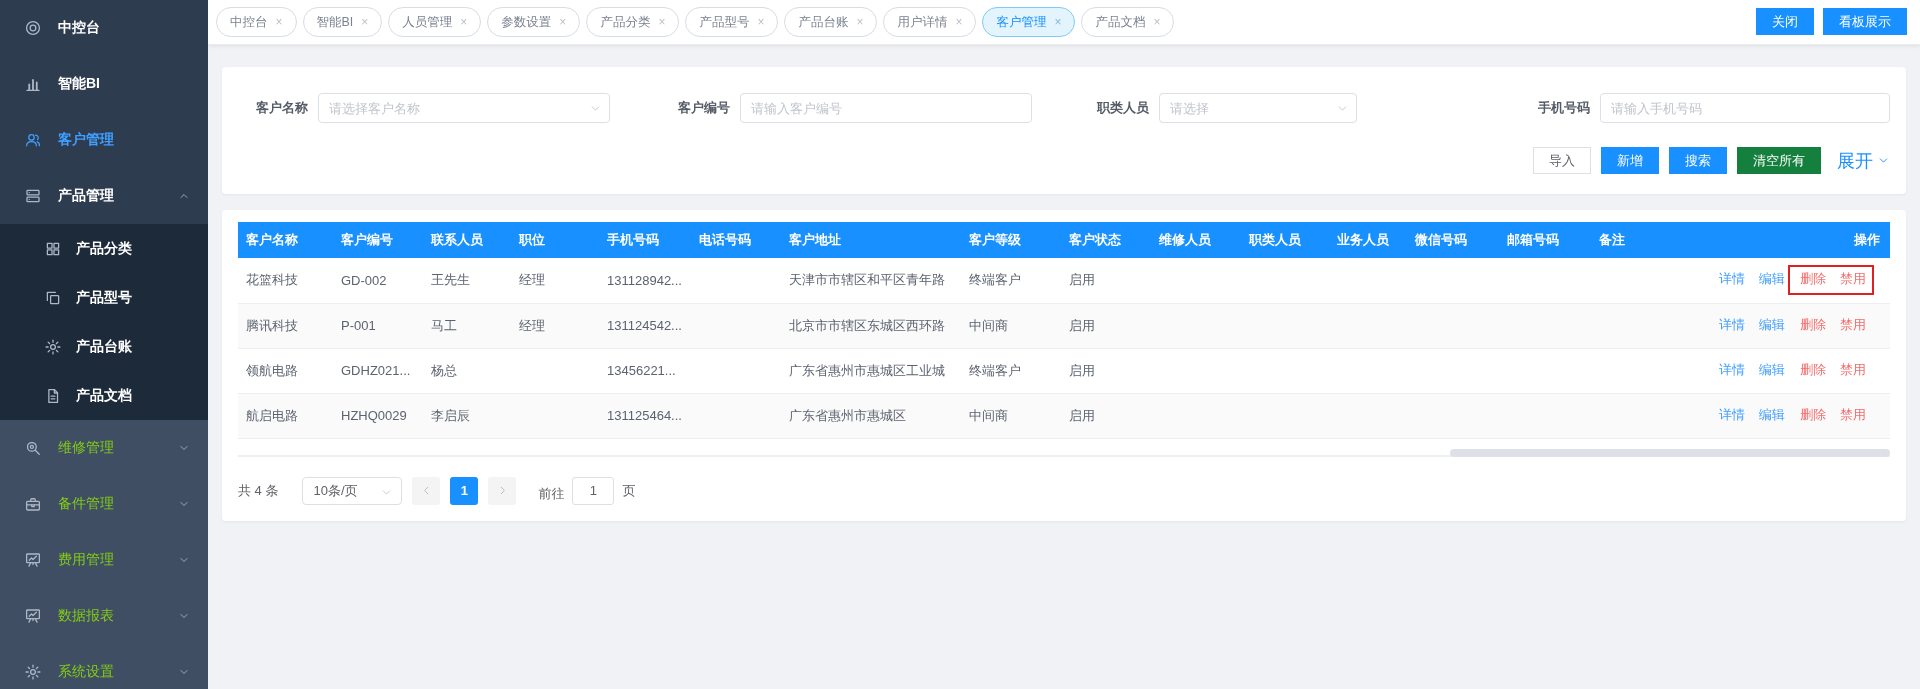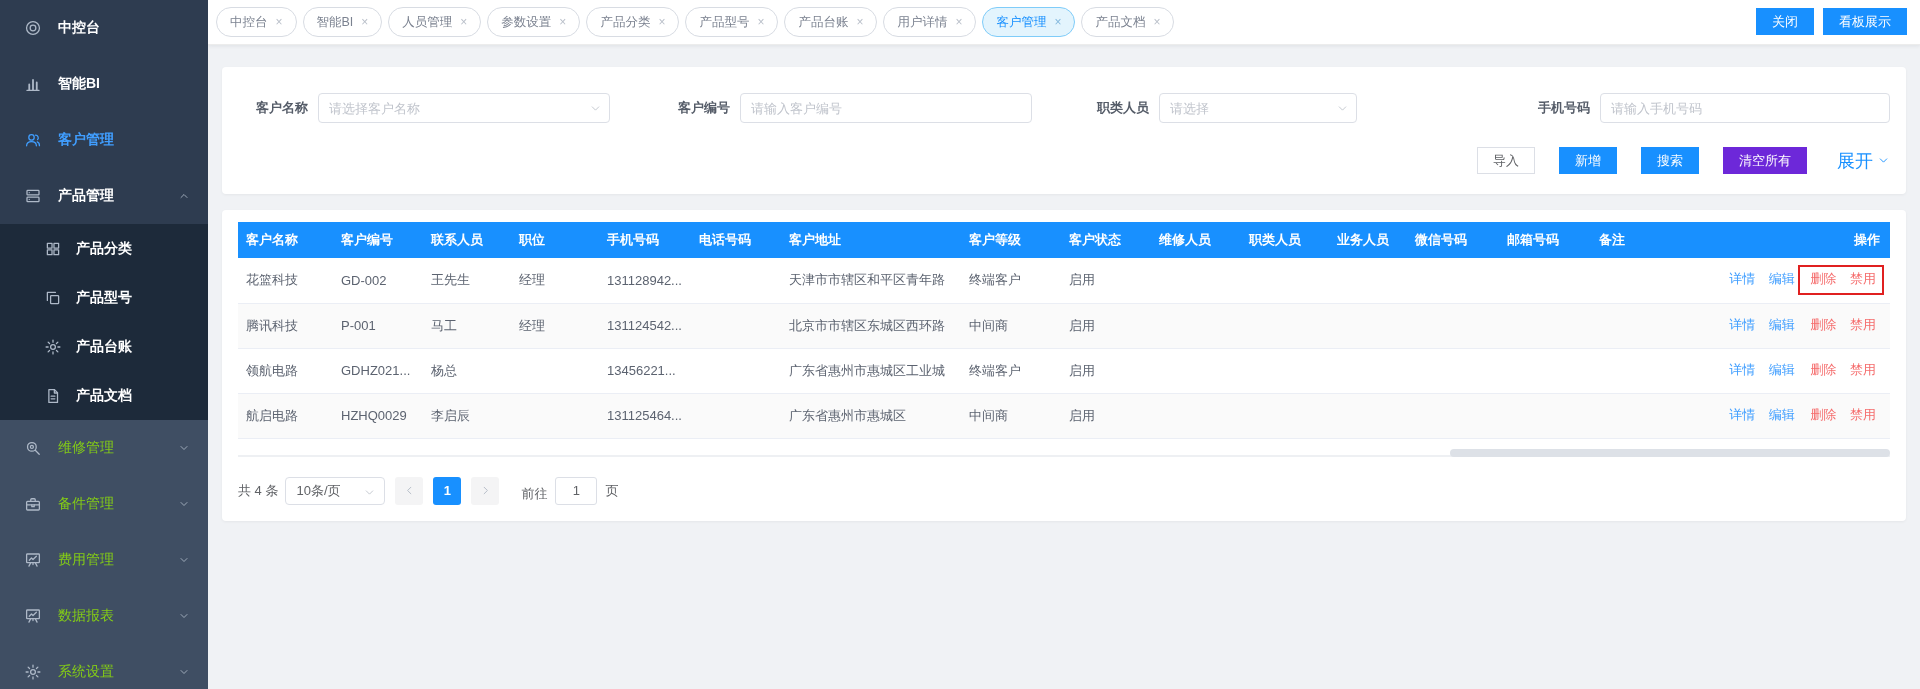--- a/index.html
+++ b/index.html
@@ -30,66 +30,66 @@
   .tab { display:inline-flex; align-items:center; height:30px; padding:0 13px; margin-right:6px;
     border:1px solid #d8dce3; border-radius:16px; background:#fff; color:#7b8290; font-size:12.5px; cursor:pointer; }
   .tab .tab-close { margin-left:8px; font-size:12px; color:#b9bfc9; line-height:1; }
   .tab.active { background:#e3f4fd; border-color:#7fccf9; color:#1890ff; }
   .tab.active .tab-close { color:#83b8dd; }
   .tabbar-actions { position:absolute; right:13px; top:8px; display:flex; gap:9px; }
   .btn { display:inline-flex; align-items:center; justify-content:center; height:27px; padding:0 15px;
     border-radius:0; border:1px solid transparent; font-size:13px; cursor:pointer; background:#fff; }
   .btn-primary { background:#1890ff; color:#fff; }
   .btn-plain { border-color:#dcdfe6; color:#606266; }
-  .btn-danger-soft { background:#6d28d9; color:#fff; }
+  .btn-danger-soft { background:#15803d; color:#fff; }
 
   .content { padding:22px 14px 0; }
   .card { background:#fff; border-radius:4px; box-shadow:0 1px 3px rgba(0,0,0,.05); }
 
   
   .card-filter { padding:26px 16px 20px; }
   .filter-row { display:flex; align-items:center; }
   .f-group { display:flex; align-items:center; }
   .f-label { width:70px; text-align:right; margin-right:10px; font-size:13px; color:#555c68; font-weight:700; white-space:nowrap; }
   .f-control { position:relative; height:30px; }
   .f-control input { width:100%; height:30px; border:1px solid #dcdfe6; border-radius:4px;
     padding:0 10px; font-size:13px; color:#606266; outline:none; }
   .f-control input::placeholder { color:#c0c4cc; }
   .f-control.is-select input { padding-right:28px; }
   .sel-arrow { position:absolute; right:8px; top:9px; width:13px; height:13px; color:#c0c4cc; pointer-events:none; }
   .sel-arrow svg { width:100%; height:100%; display:block; }
   .w292 { width:292px; } .w198 { width:198px; } .w290 { width:290px; }
   .g2 { margin-left:50px; } .g3 { margin-left:47px; } .g4 { margin-left:auto; }
-  .actions-row { display:flex; justify-content:flex-end; align-items:center; margin-top:24px; gap:24px; }
+  .actions-row { display:flex; justify-content:flex-end; align-items:center; margin-top:24px; gap:10px; }
   .expand-link { display:inline-flex; align-items:center; color:#1890ff; font-size:18px; margin-left:6px; cursor:pointer; }
   .expand-link .xchev { width:13px; height:13px; margin-left:4px; }
   .expand-link .xchev svg { width:100%; height:100%; display:block; }
 
   
   .card-table { margin-top:16px; padding:12px 16px 16px; }
   table { width:100%; table-layout:fixed; border-collapse:collapse; }
   thead th { background:#1890ff; color:#fff; font-size:13px; font-weight:700; text-align:left;
     height:36px; padding:0 8px; white-space:nowrap; overflow:hidden; }
   thead th.col-op { text-align:right; padding-right:10px; }
   tbody td { height:45px; padding:0 8px; font-size:13px; color:#5c6370; border-bottom:1px solid #ebeef5;
     white-space:nowrap; overflow:hidden; background:#fff; }
   tbody tr:nth-child(even) td { background:#fafafa; }
-  td.ops-cell { text-align:right; padding-right:6px; }
+  td.ops-cell { text-align:left; padding-right:6px; }
   .op-link { color:#409eff; cursor:pointer; margin-left:10px; }
   .op-link.red { color:#f56c6c; }
   .ops-pair { display:inline-block; border:2px solid transparent; padding:3px 6px 5px 0; margin-left:0; }
   .ops-pair.boxed { border-color:#e02020; }
 
   .hscroll { position:relative; margin-top:8px; height:10px; border-bottom:2px solid #eef0f3; }
   .hscroll .thumb { position:absolute; right:0; bottom:-2px; width:440px; height:8px;
     background:#dde1e7; border-radius:4px; cursor:pointer; }
 
   
   .pager { display:flex; align-items:center; margin-top:20px; font-size:13px; color:#606266; }
-  .pg-total { margin-right:7px; }
+  .pg-total { margin-right:24px; }
   .pg-size { position:relative; width:100px; height:28px; border:1px solid #dcdfe6; border-radius:4px;
     display:flex; align-items:center; padding:0 26px 0 10px; color:#606266; cursor:pointer; background:#fff; }
   .pg-size .sel-arrow { top:8px; }
   .pg-btn { width:28px; height:28px; border-radius:3px; background:#f4f4f5; color:#b2b9c4;
     display:flex; align-items:center; justify-content:center; margin-left:10px; cursor:pointer; }
   .pg-btn svg { width:13px; height:13px; display:block; }
   .pg-cur { width:28px; height:28px; border-radius:3px; background:#1890ff; color:#fff; font-weight:700;
     display:flex; align-items:center; justify-content:center; margin-left:10px; cursor:pointer; }
   .pg-goto { margin:6px 8px 0 22px;font-family:Liberation Mono, monospace; }
   .pg-input { width:42px; height:28px; border:1px solid #dcdfe6; border-radius:3px; text-align:center;

